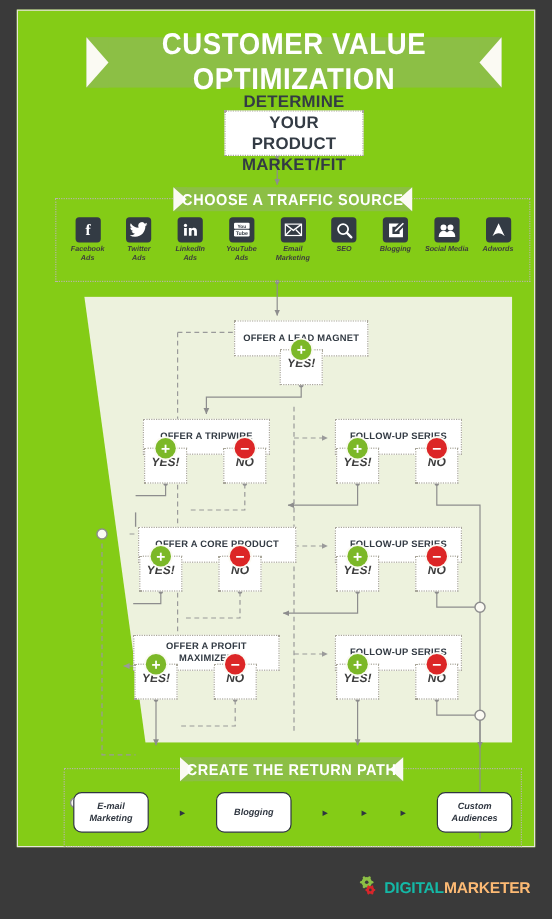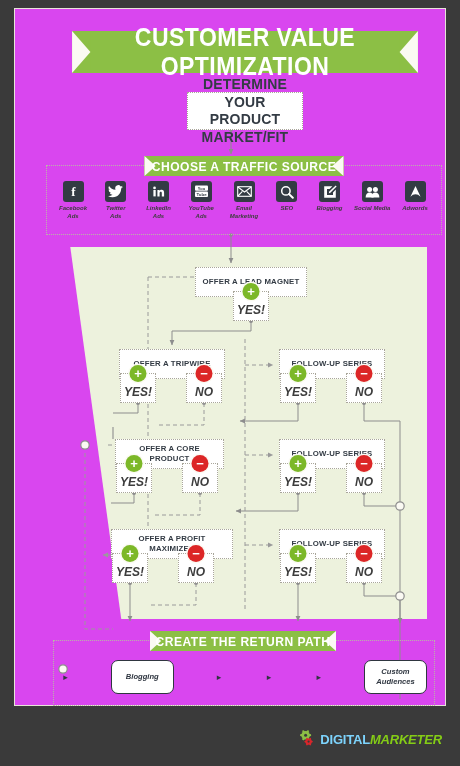--- a/index.html
+++ b/index.html
@@ -8,21 +8,21 @@
     background: #3a3a3a;
     font-family: "Liberation Sans", sans-serif;
     overflow: hidden;
   }
   #root { position: relative; width: 460px; height: 766px; }
 
   .page {
     position: absolute;
     left: 14px; top: 8px;
     width: 432px; height: 698px;
-    background: #d946ef;
+    background: #84cc16;
     border: 1px solid #e6e4d8;
   }
 
   
   .ribbon {
     position: absolute;
     background: #8cbf45;
     display: flex; align-items: center; justify-content: center;
     color: #ffffff;
     font-weight: bold;
@@ -111,41 +111,41 @@
   #determine-box {
     left: 172px; top: 83px; width: 116px; height: 38px;
   }
   #determine-box .bx-label { font-size: 14px; }
 
   .offer-box { height: 30px; }
   .offer-box .bx-label { font-size: 7.8px; }
 
   #lead-magnet-box  { left: 180px; top: 258px; width: 112px; }
   #tripwire-box     { left: 104px; top: 340px; width: 106px; }
-  #core-box         { left: 100px; top: 430px; width: 109px; }
+  #core-box         { left: 100px; top: 430px; width: 132px; text-align: right; }
   #maximizer-box    { left: 96px;  top: 520px; width: 122px; }
   #follow1-box      { left: 264px; top: 340px; width: 106px; }
   #follow2-box      { left: 264px; top: 430px; width: 106px; }
   #follow3-box      { left: 520px; top: 520px; width: 106px; }
   #follow3-box.pos  { left: 264px; top: 520px; }
 
   
   .answer {
     position: absolute;
     width: 36px; height: 30px;
     background: #ffffff;
     border: 1px dotted #a9a69a;
     display: flex; align-items: flex-end; justify-content: center;
   }
   .answer .ans-label {
     font-style: italic;
     font-weight: bold;
-    font-size: 12px;
+    font-size: 10px;
     color: #3d3d3d;
-    padding-bottom: 3px;
+    padding-bottom: 11px;
   }
   .badge {
     position: absolute;
     left: 50%; top: -9px;
     transform: translateX(-50%);
     width: 17px; height: 17px;
     border-radius: 50%;
     display: flex; align-items: center; justify-content: center;
     z-index: 4;
   }
@@ -205,22 +205,22 @@
 
   
   #footer {
     position: absolute; left: 0; top: 712px; width: 460px; height: 54px;
     display: flex; align-items: center; justify-content: flex-end;
     padding-right: 18px;
   }
   #brand { display: flex; align-items: center; gap: 3px; }
   #brand-mark { width: 18px; height: 18px; position: relative; }
   #brand-text { font-size: 13px; font-weight: bold; letter-spacing: -0.2px; }
-  .bt-a { color: #7dd3fc; }
-  .bt-b { color: #84cc16; font-style: italic; }
+  .bt-a { color: #14b8a6; }
+  .bt-b { color: #fdba74; }
 </style>
 </head>
 <body>
 
 <div id="root">
 
   <div class="page">
 
     <div id="funnel-bg"></div>
 
@@ -515,20 +515,23 @@
           </div>
           <span class="ans-label">NO</span>
         </div>
       </div>
 
     <div class="dotted-frame" id="return-frame"></div>
     <div class="ribbon" id="return-ribbon">
       <span class="rb-label">CREATE THE RETURN PATH</span>
     </div>
     <div id="return-row">
+        <div class="pill">
+          <span class="pill-label">E-mail<br>Marketing</span>
+        </div>
         <div class="pill-sep">▸</div>
         <div class="pill">
           <span class="pill-label">Blogging</span>
         </div>
         <div class="pill-sep">▸</div>
         <div class="pill-sep">▸</div>
         <div class="pill-sep">▸</div>
         <div class="pill">
           <span class="pill-label">Custom<br>Audiences</span>
         </div>

